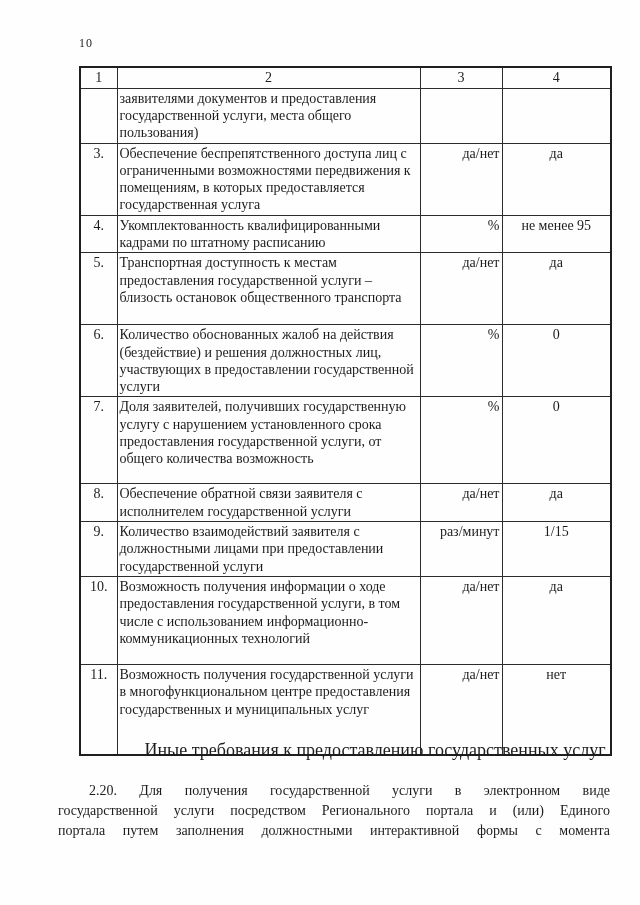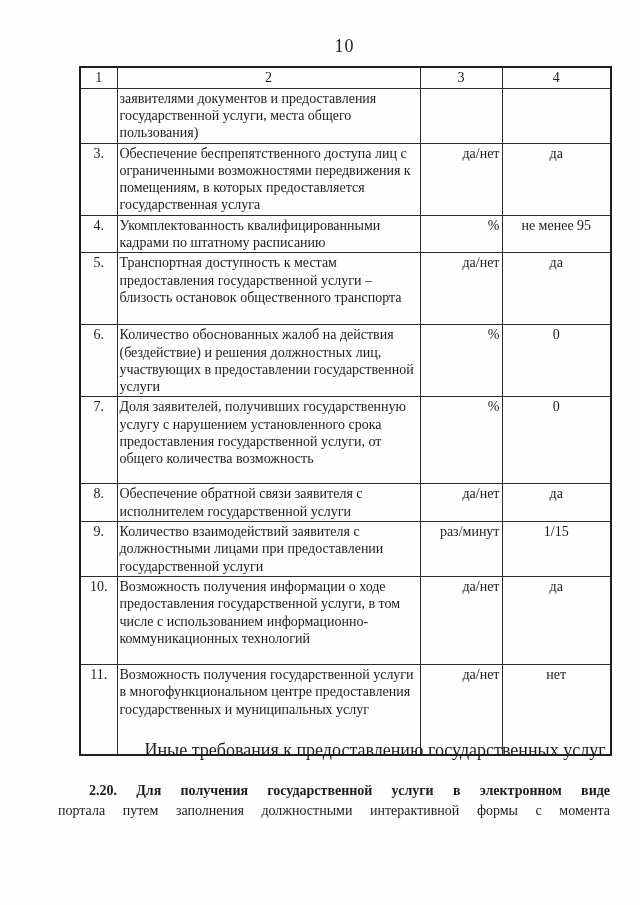--- a/index.html
+++ b/index.html
@@ -7,21 +7,21 @@
     width:640px;height:905px;position:relative;overflow:hidden;
     background:#ffffff;
     font-family:"Liberation Serif","DejaVu Serif",serif;
     color:#1c1c1c;
     -webkit-font-smoothing:antialiased;
   }
   .page{position:absolute;inset:0;background:#fefefe;}
 
   .page-number{
     position:absolute;left:79px;top:36px;width:531px;
-    text-align:center;font-size:18px;letter-spacing:1px;
+    font-size:12px;letter-spacing:1px;
   }
 
   table.qtable{
     position:absolute;left:79px;top:66px;width:531px;
     border-collapse:collapse;table-layout:fixed;
     font-size:14px;line-height:17.3px;
     border:2px solid #1f1f1f;
   }
   table.qtable col.c1{width:37px;}
   table.qtable col.c2{width:303px;}
@@ -59,21 +59,21 @@
 
   .paragraph{
     position:absolute;left:58px;top:781px;width:552px;
     font-size:14px;line-height:20px;
   }
   .paragraph .pline{
     text-align:justify;
     text-align-last:justify;
     white-space:normal;
   }
-  .paragraph .pline.first{text-indent:31px;font-weight:bold;}
+  .paragraph .pline.first{text-indent:31px;}
 </style>
 </head>
 <body>
 
 <div class="page">
 
   <div class="page-number">10</div>
 
   <table class="qtable">
     <colgroup>
@@ -151,16 +151,17 @@
       <td class="cell-unit">да/нет</td>
       <td class="cell-val">нет</td>
     </tr>
       </tbody>
   </table>
 
   <div class="section-heading">Иные требования к предоставлению государственных услуг</div>
 
   <div class="paragraph">
     <div class="pline first">2.20. Для получения государственной услуги в электронном виде</div>
+    <div class="pline">государственной услуги посредством Регионального портала и (или) Единого</div>
     <div class="pline">портала путем заполнения должностными интерактивной формы с момента</div>
   </div>
 
 </div>
 
 </body></html>

